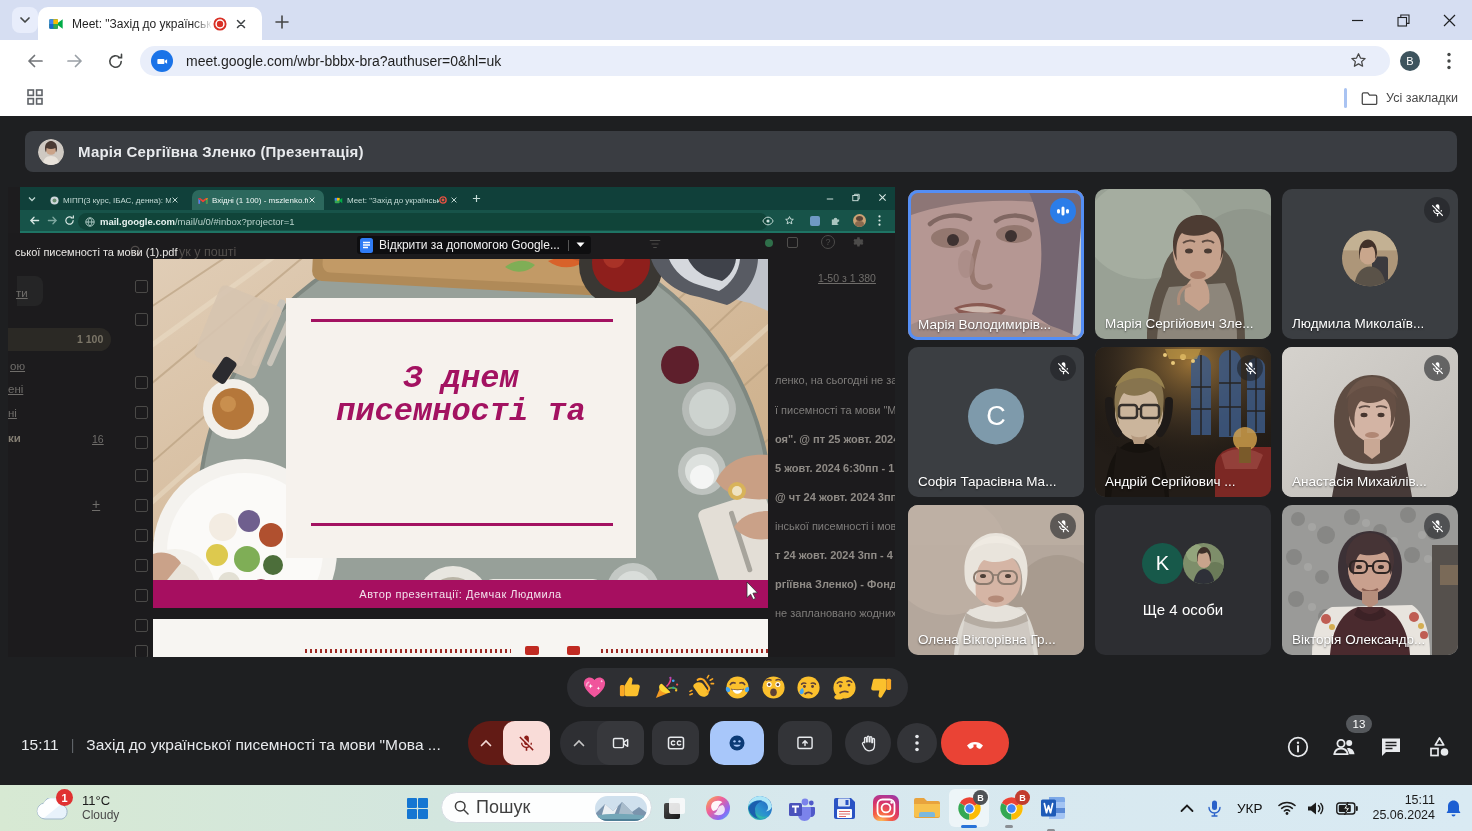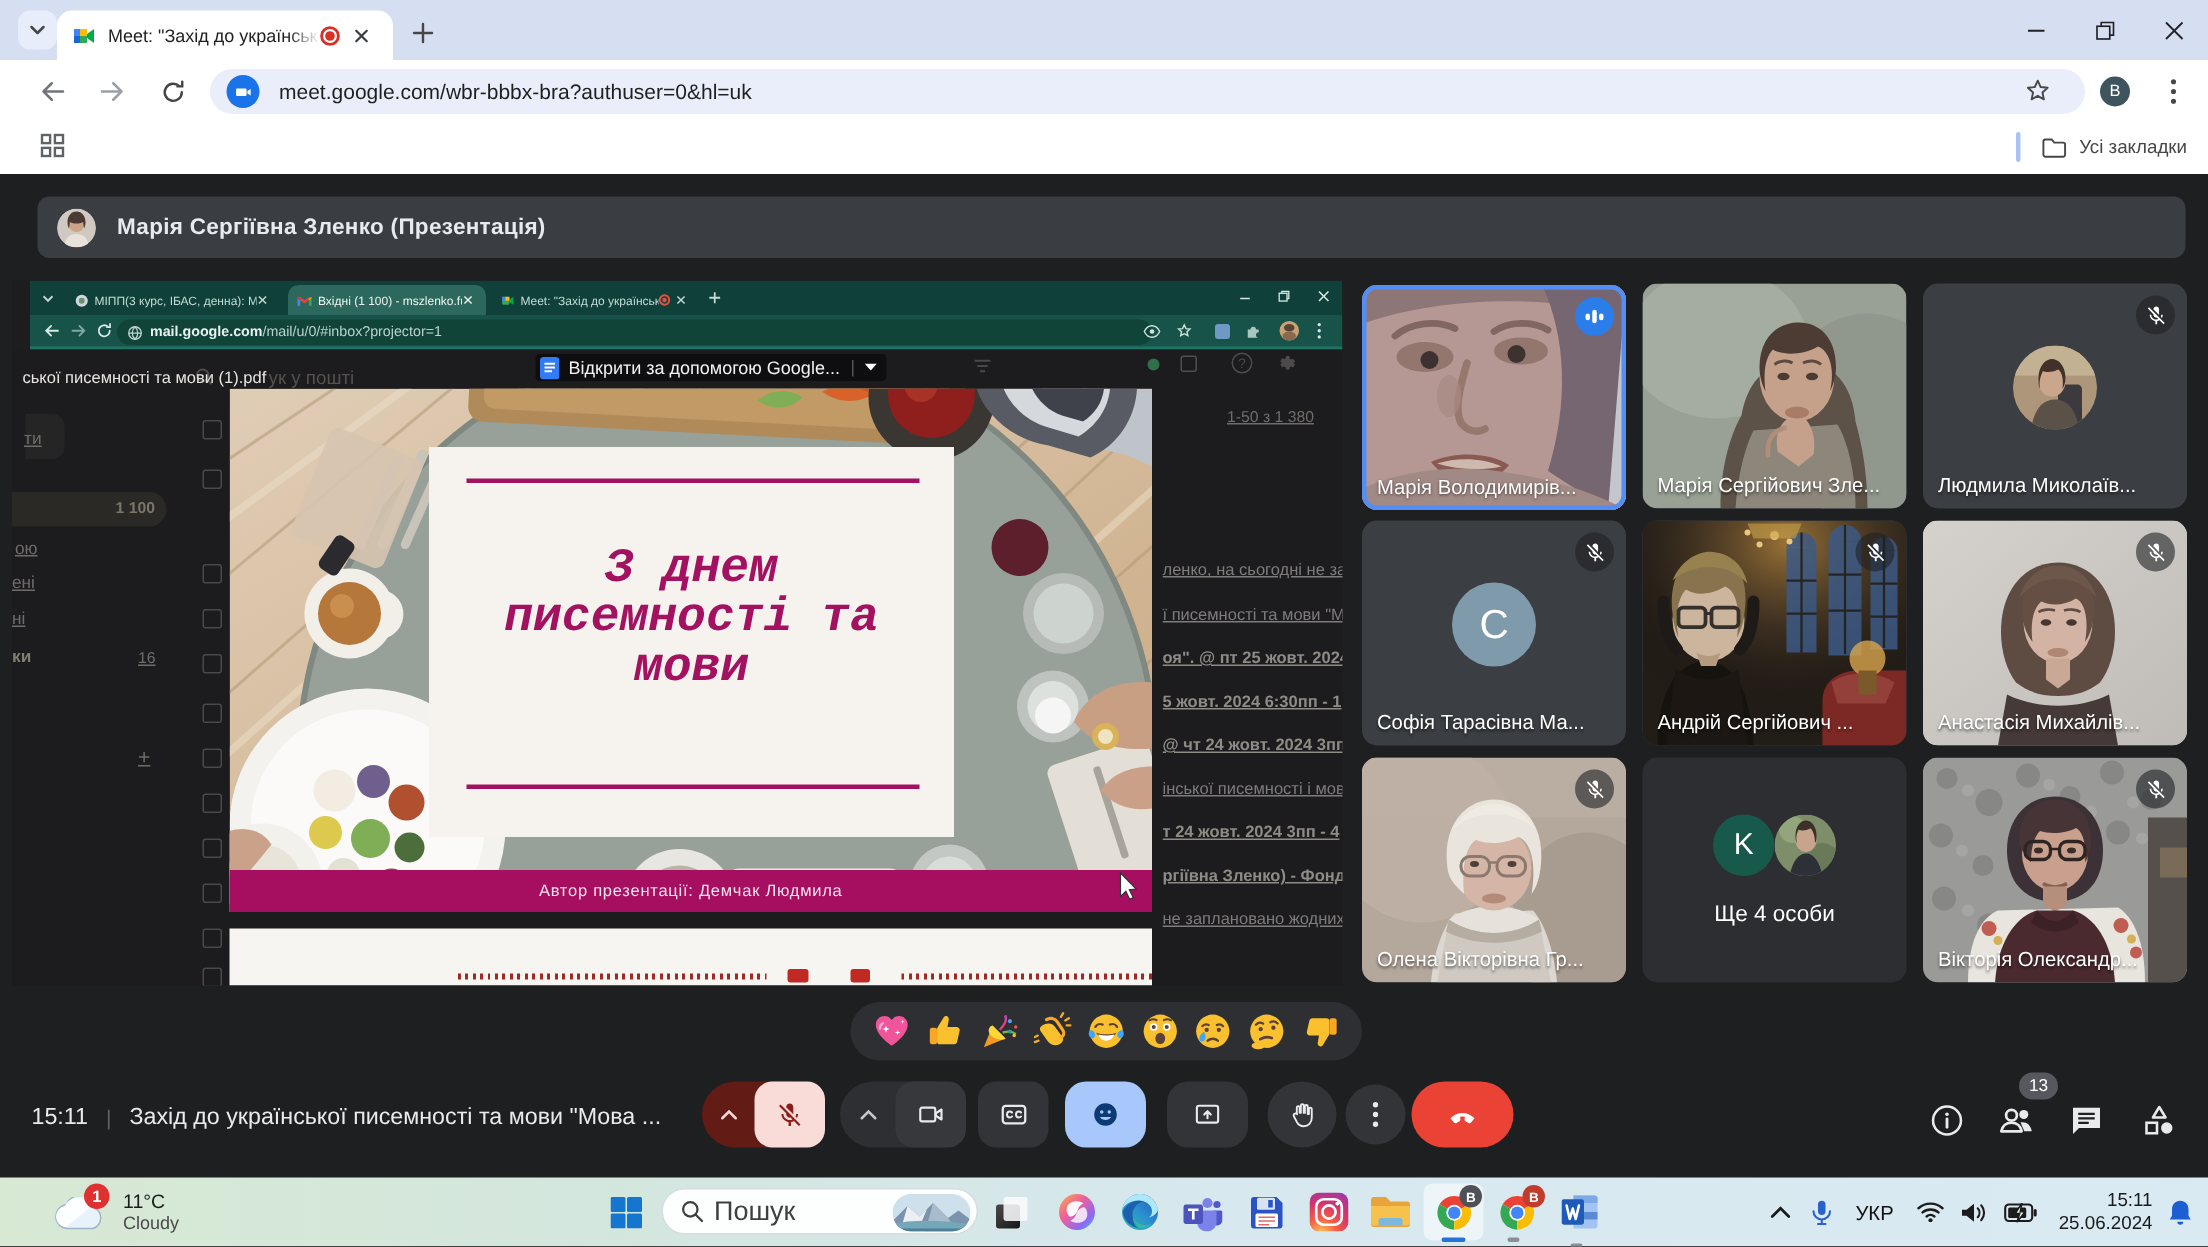--- a/index.html
+++ b/index.html
@@ -40,21 +40,21 @@
 .shared { position:absolute; left:8px; top:71px; width:887px; height:470px; background:#1d1c1e; overflow:hidden; }
 .in-tabstrip { position:absolute; left:12px; top:0; width:875px; height:23px; background:#10403a; }
 .in-tab { position:absolute; top:3px; height:20px; display:flex; align-items:center; font-size:8px; color:#c4dbd6; }
 .in-tab.active { background:#2c685d; border-radius:7px 7px 0 0; color:#eef6f4; }
 .in-toolbar { position:absolute; left:12px; top:23px; width:875px; height:23px; background:#175349; border-bottom:2px solid #1e7464;padding-left:30px; }
 .in-urlpill { position:absolute; left:58px; top:3px; width:690px; height:17px; border-radius:9px; background:#104439; color:#e6f2ef; font-size:9.5px; display:flex; align-items:center; padding-left:22px; }
 .in-content { position:absolute; left:0; top:46px; width:887px; height:424px; background:#1c1b1d; }
 
 
 .gm-dim { color:#6f6d6a;text-decoration:underline; }
-.gm-snippet { position:absolute; left:767px; width:126px; font-size:11px; color:#7f7d7b; white-space:nowrap; overflow:hidden;text-decoration:underline; }
+.gm-snippet { position:absolute; left:767px; width:126px; font-size:11px; color:#7f7d7b; white-space:nowrap; overflow:hidden; }
 .gm-check { position:absolute; left:127px; width:13px; height:13px; border:1.5px solid #4a4947; border-radius:2px; }
 
 
 .ov-filename { position:absolute; left:7px; top:13px; font-size:11px; color:#e8e6e3; white-space:nowrap; }
 .ov-openwith { position:absolute; left:349px; top:3px; height:18px; background:#0e0e10; border-radius:3px; display:flex; align-items:center; padding:0 6px 0 3px; }
 .ov-openwith .owtext { color:#f1f1f1; font-size:12px; margin:0 8px 0 6px; }
 
 
 .slide1 { position:absolute; left:145px; top:26px; width:615px; height:349px; overflow:hidden; }
 .slide-card { position:absolute; left:133px; top:39px; width:350px; height:260px; background:#f6f2ed; }
@@ -493,21 +493,20 @@
             <circle cx="584" cy="232" r="9" fill="#d8b35a"></circle>
             <circle cx="584" cy="232" r="5" fill="#efe3c2"></circle>
             <path d="M615 252c-16 0-28 6-34 16 8 10 20 14 34 12z" fill="#caa188"></path>
           </svg>
           <div class="slide-card">
             <div class="slide-line" style="top:21px"></div>
             <div class="slide-line" style="top:225px"></div>
             <div class="slide-title">
               <div>З днем</div>
               <div>писемності та</div>
-              <div>мови</div>
             </div>
           </div>
           <div class="slide-footer">Автор презентації: Демчак Людмила</div>
         </div>
 
         <div class="slide2">
           <div class="abs" style="left:152px;top:30px;width:206px;height:4px;background:repeating-linear-gradient(90deg,#9e2a24 0 2px,#f7f5f2 2px 5px)"></div>
           <div class="abs" style="left:448px;top:30px;width:167px;height:4px;background:repeating-linear-gradient(90deg,#9e2a24 0 2px,#f7f5f2 2px 5px)"></div>
           <div class="abs" style="left:372px;top:27px;width:14px;height:9px;background:#c02a22;border-radius:2px"></div>
           <div class="abs" style="left:414px;top:27px;width:13px;height:9px;background:#c02a22;border-radius:2px"></div>

